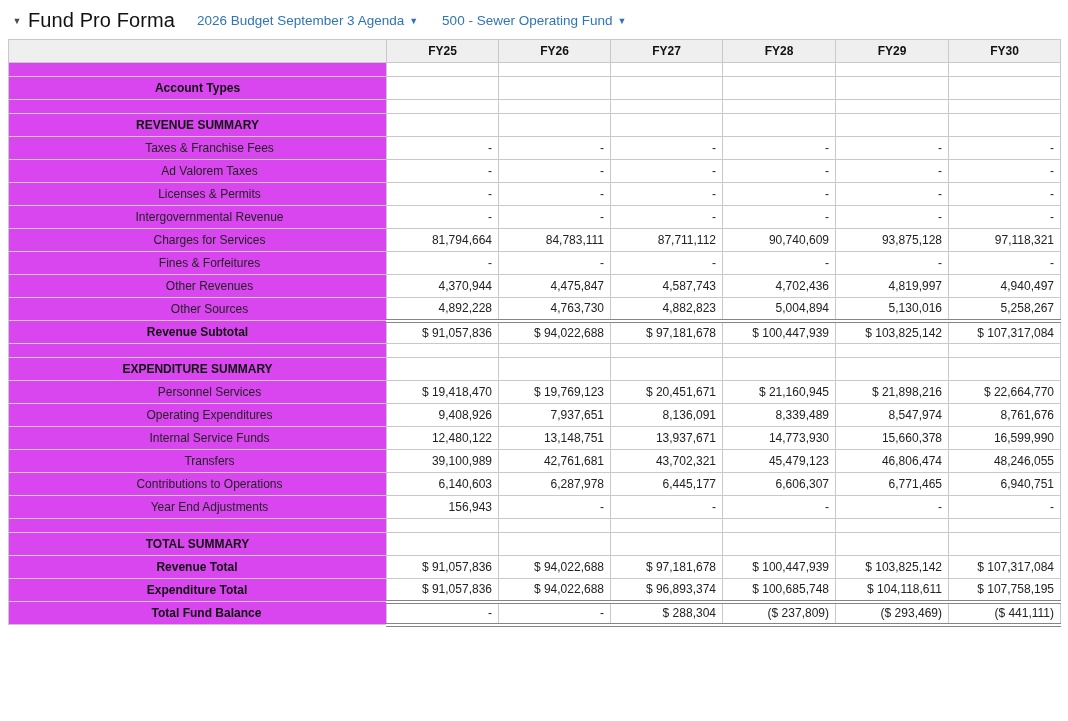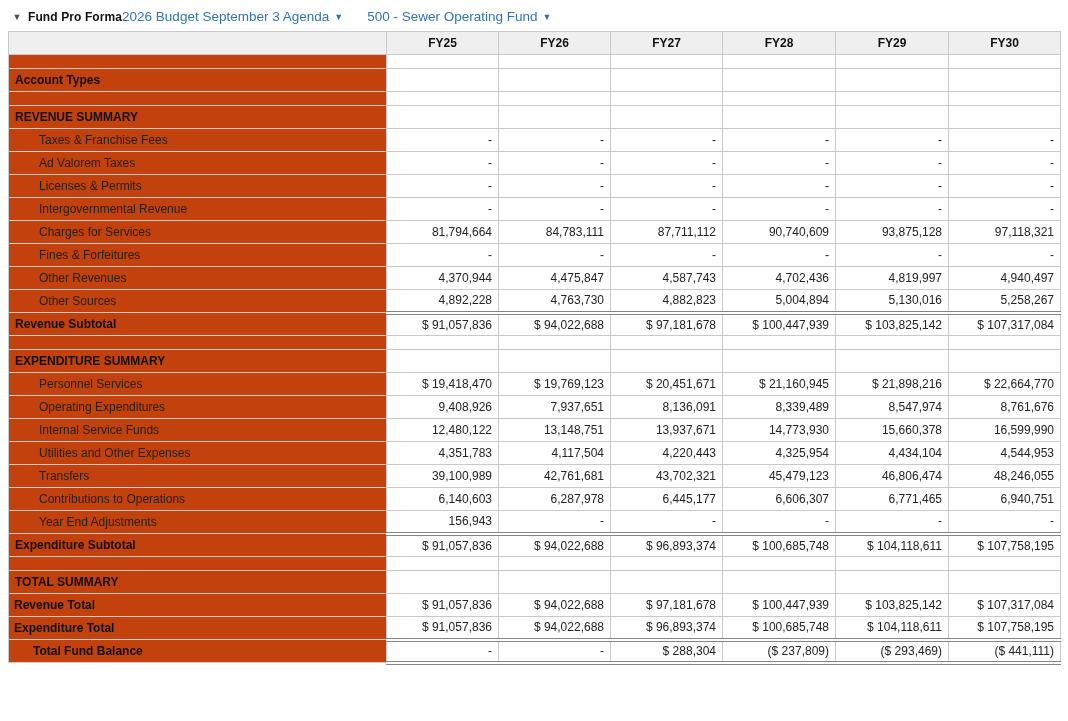--- a/index.html
+++ b/index.html
@@ -2,28 +2,28 @@
 <html><head>
 <meta charset="utf-8">
 <style>
   * { box-sizing: border-box; }
   html,body { margin:0; padding:0; background:#ffffff; }
   body { font-family:"Liberation Sans", sans-serif; color:#1a1a1a; }
   .page { width:1068px; height:721px; overflow:hidden; }
 
   .topbar { display:flex; align-items:center; padding:9px 0 7px 6px; }
   .collapse-btn { width:22px; text-align:center; color:#4d4d4d; font-size:9px; cursor:pointer; }
-  .page-title { font-weight:bold; font-size:12px; color:#111; letter-spacing:0.1px; }
+  .page-title { font-weight:normal; font-size:20px; color:#111; margin-right:22px; letter-spacing:0.1px; }
   .dropdown { color:#2e75b6; font-size:13.5px; margin-right:24px; cursor:pointer; white-space:nowrap; }
   .dropdown .arrow { font-size:9px; margin-left:5px; position:relative; top:-1px; }
 
   table.proforma { border-collapse:collapse; margin-left:8px; width:1052px; table-layout:fixed; font-size:12px; }
   .proforma th, .proforma td { border:1px solid #c9c9c9; padding:0 6px; height:23px; overflow:hidden; white-space:nowrap; }
   .proforma th { background:#efefef; font-weight:bold; text-align:center; color:#111; }
-  .proforma td.label { background:#c2410c; text-align:left; color:#222; }
+  .proforma td.label { background:#d946ef; text-align:center; color:#222; }
   .proforma td.val { text-align:right; background:#ffffff; color:#222; }
   tr.row-spacer td { height:14px; }
   tr.row-section td.label { font-weight:bold; color:#111; }
   tr.row-item td.label { padding-left:30px; }
   tr.row-subtotal td.label { font-weight:bold; color:#111; }
   tr.row-subtotal td.val { border-top:4px double #858585; }
   tr.row-total-item td.label { font-weight:bold; padding-left:5px; color:#111; }
   tr.row-grand td.label { font-weight:bold; color:#111;padding-left:24px; }
   tr.row-grand td.val { border-top:4px double #858585; border-bottom:4px double #858585; }
 </style>
@@ -223,29 +223,20 @@
         <tr class="row-item">
           <td class="label">Internal Service Funds</td>
           <td class="val">12,480,122</td>
           <td class="val">13,148,751</td>
           <td class="val">13,937,671</td>
           <td class="val">14,773,930</td>
           <td class="val">15,660,378</td>
           <td class="val">16,599,990</td>
         </tr>
         <tr class="row-item">
-          <td class="label">Utilities and Other Expenses</td>
-          <td class="val">4,351,783</td>
-          <td class="val">4,117,504</td>
-          <td class="val">4,220,443</td>
-          <td class="val">4,325,954</td>
-          <td class="val">4,434,104</td>
-          <td class="val">4,544,953</td>
-        </tr>
-        <tr class="row-item">
           <td class="label">Transfers</td>
           <td class="val">39,100,989</td>
           <td class="val">42,761,681</td>
           <td class="val">43,702,321</td>
           <td class="val">45,479,123</td>
           <td class="val">46,806,474</td>
           <td class="val">48,246,055</td>
         </tr>
         <tr class="row-item">
           <td class="label">Contributions to Operations</td>
@@ -257,29 +248,20 @@
           <td class="val">6,940,751</td>
         </tr>
         <tr class="row-item">
           <td class="label">Year End Adjustments</td>
           <td class="val">156,943</td>
           <td class="val">-</td>
           <td class="val">-</td>
           <td class="val">-</td>
           <td class="val">-</td>
           <td class="val">-</td>
-        </tr>
-        <tr class="row-subtotal">
-          <td class="label">Expenditure Subtotal</td>
-          <td class="val">$ 91,057,836</td>
-          <td class="val">$ 94,022,688</td>
-          <td class="val">$ 96,893,374</td>
-          <td class="val">$ 100,685,748</td>
-          <td class="val">$ 104,118,611</td>
-          <td class="val">$ 107,758,195</td>
         </tr>
         <tr class="row-spacer">
           <td class="label"></td>
           <td class="val"></td>
           <td class="val"></td>
           <td class="val"></td>
           <td class="val"></td>
           <td class="val"></td>
           <td class="val"></td>
         </tr>

